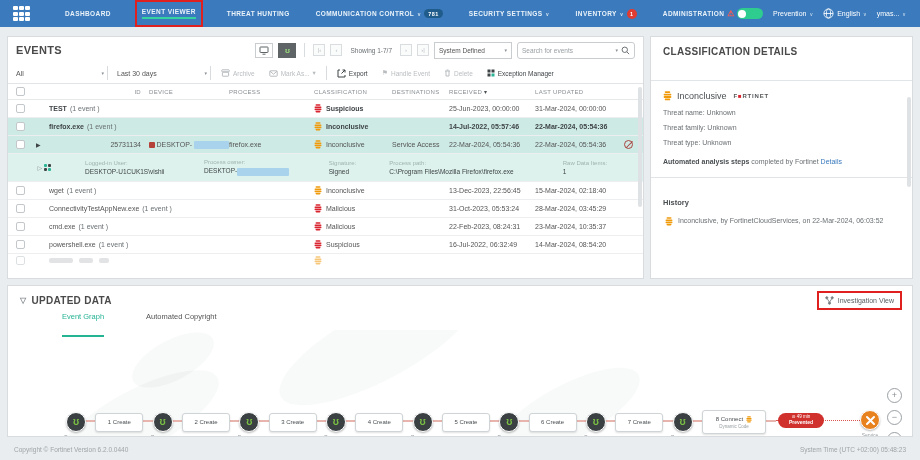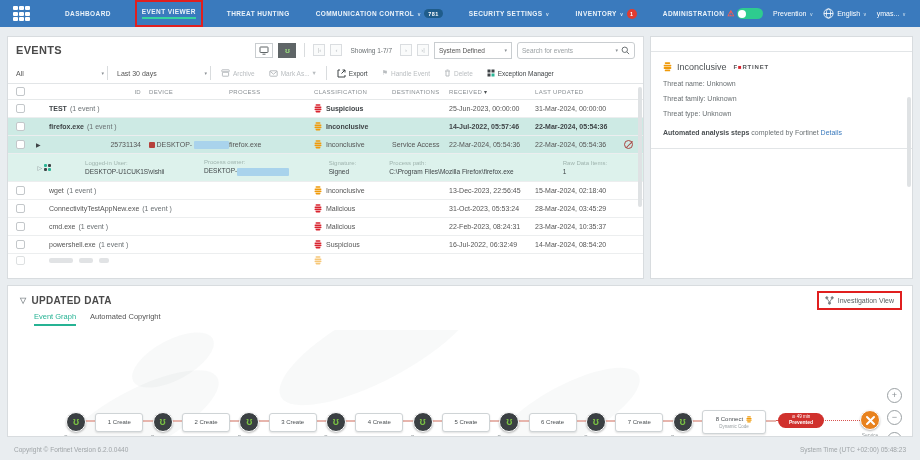--- a/index.html
+++ b/index.html
@@ -99,21 +99,21 @@
   .analysis b { color:#4a4f52; }
   .analysis a { color:#3a7abd; text-decoration:none; }
   .hist-title { font-size:7.5px; font-weight:700; color:#4a4f52; margin:10px 0 10px; }
   .hist-row { display:flex; align-items:flex-start; gap:5px; font-size:7px; color:#6a7073; padding-left:2px; }
 
   
   .ad-head { display:flex; align-items:center; padding:7px 12px 0 12px; }
   .ad-title { font-size:10px; font-weight:700; color:#4a4a4a; letter-spacing:.3px; display:flex; align-items:center; gap:5px; }
   .ad-collapse { color:#8a9094; font-size:8px; }
   .ad-tabs { display:flex; gap:14px; padding:4px 12px 0 26px; }
-  .tab { font-size:7.5px; padding-bottom:3px; }
+  .tab { font-size:7.5px; padding-bottom:14px;margin-left:28px; }
   .tab.active { color:#26b394; border-bottom:2px solid #26b394; }
   .tab.idle { color:#555; }
   .inv-btn { margin-left:auto; display:flex; align-items:center; gap:4px; font-size:7px; color:#5a6063; padding:3px 6px; outline:2px solid #e01f1f; background:#fff; }
   .graph-area { position:absolute; left:0; right:0; top:44px; bottom:0; overflow:hidden; }
   .wm { position:absolute; background:rgba(120,130,135,.05); border-radius:50%; transform:rotate(-28deg); }
   .chain { position:absolute; left:58px; top:80px; width:700px; display:flex; align-items:center; justify-content:space-between; height:24px; }
   .gline { position:absolute; left:66px; top:90px; width:702px; height:1.5px; background:#e7b5ad; }
   .gline-dash { position:absolute; left:768px; top:90px; width:88px; border-top:1.5px dotted #d9534f; }
   .gnode { width:20px; height:20px; border-radius:50%; background:#3b4043; border:1.5px solid #fff; box-shadow:0 1px 2px rgba(0,0,0,.3); position:relative; display:flex; align-items:center; justify-content:center; z-index:2; }
   .gnode .glyph { color:#7ac143; font-size:10px; font-weight:700; line-height:1; }
@@ -513,40 +513,55 @@
     <span class="col-dest"></span>
       <span class="col-rec"></span>
       <span class="col-upd"></span>
       <span class="col-end"></span>
   </div>
 
   <span class="scrollbar-v" style="top:50px; height:120px;"></span>
 </div>
 
 <div class="panel" id="class-panel">
+  <div class="cp-title">CLASSIFICATION DETAILS</div>
   <div class="cp-div" style="margin-top:14px;"></div>
   <div class="cp-body">
     <div class="verdict-row">
       <span class="sev-inconclusive" style="display:inline-flex;">
           <svg width="9" height="10" viewBox="0 0 8 9" fill="currentColor">
             <rect x="1.5" y="0.2" width="5" height="1.6" rx="0.8"></rect>
             <rect x="0.5" y="2.4" width="7" height="1.6" rx="0.8"></rect>
             <rect x="0.5" y="4.6" width="7" height="1.6" rx="0.8"></rect>
             <rect x="1.5" y="6.8" width="5" height="1.6" rx="0.8"></rect>
           </svg>
         </span>
       <span class="verdict">Inconclusive</span>
       <span class="brand"><span>F</span><b>■</b><span>RTINET</span></span>
     </div>
     <div class="threat-line">Threat name: Unknown</div>
     <div class="threat-line">Threat family: Unknown</div>
     <div class="threat-line">Threat type: Unknown</div>
     <div class="analysis"><b>Automated analysis steps</b><span> completed by Fortinet </span><a href="#">Details</a></div>
   </div>
   <div class="cp-div"></div>
+  <div class="cp-body">
+    <div class="hist-title">History</div>
+    <div class="hist-row">
+      <span class="sev-inconclusive" style="display:inline-flex;">
+          <svg width="8" height="9" viewBox="0 0 8 9" fill="currentColor">
+            <rect x="1.5" y="0.2" width="5" height="1.6" rx="0.8"></rect>
+            <rect x="0.5" y="2.4" width="7" height="1.6" rx="0.8"></rect>
+            <rect x="0.5" y="4.6" width="7" height="1.6" rx="0.8"></rect>
+            <rect x="1.5" y="6.8" width="5" height="1.6" rx="0.8"></rect>
+          </svg>
+        </span>
+      <span>Inconclusive, by FortinetCloudServices, on 22-Mar-2024, 06:03:52</span>
+    </div>
+  </div>
   <span class="scrollbar-v" style="top:60px; height:90px;"></span>
 </div>
 
 <div class="panel" id="advanced-panel">
   <div class="ad-head">
     <span class="ad-title">
       <span class="ad-collapse">▽</span>
       <span>UPDATED DATA</span>
     </span>
     <span class="inv-btn">

